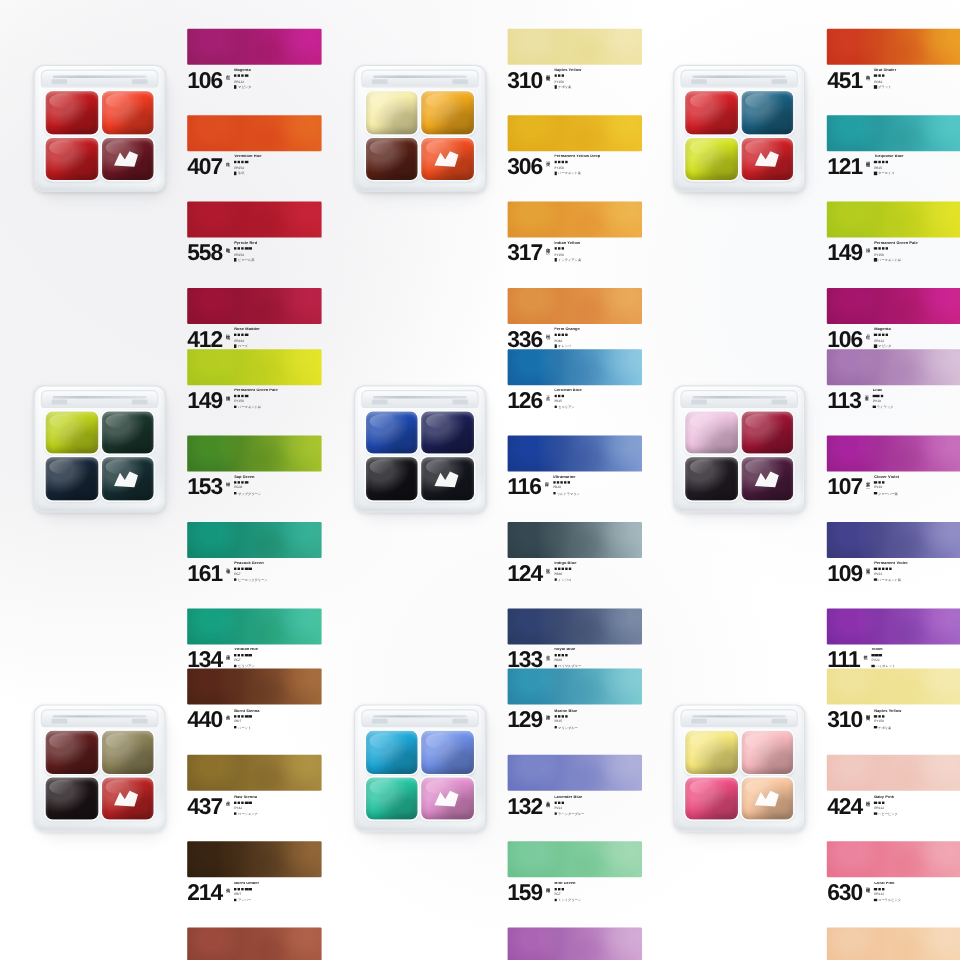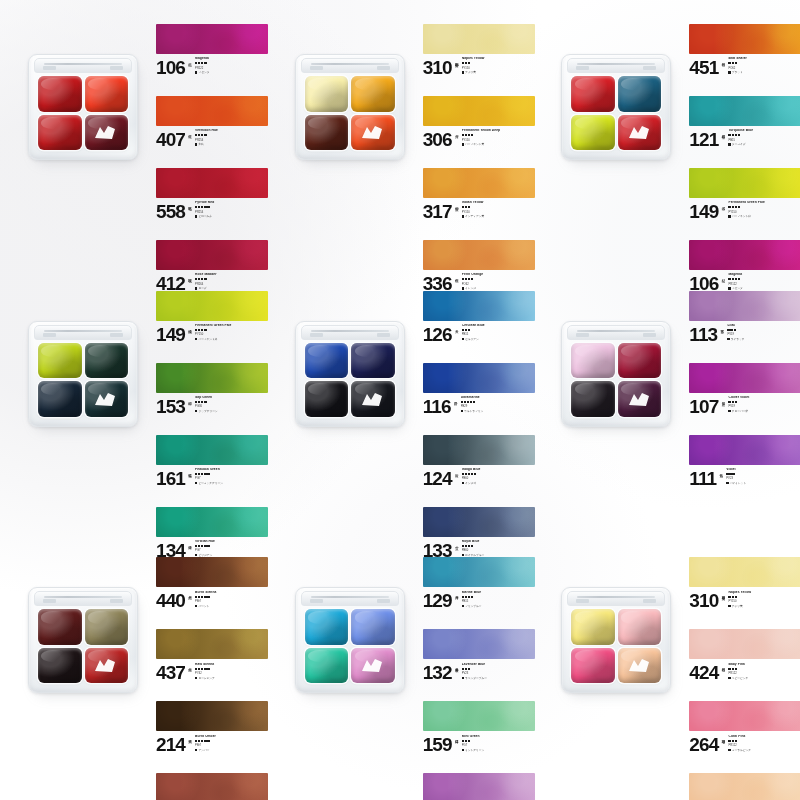--- a/index.html
+++ b/index.html
@@ -683,20 +683,35 @@
             <div class="sw-cjk">紫罗兰</div>
             <div class="sw-text">
               <span class="sw-name">Clover Violet</span>
               <span class="stars"><i></i><i></i><i></i></span>
               <span class="sw-code">PV19</span>
               <span class="sw-jp"><span class="sq"></span><span>クローバー紫</span></span>
             </div>
           </div>
         </div>
         <div class="sw-row">
+          <div class="sw-band" style="background: linear-gradient(90deg, rgb(59, 58, 124) 0%, rgb(59, 58, 124) 22%, rgb(138, 134, 196) 100%);">
+            <div class="grain"></div>
+          </div>
+          <div class="sw-meta">
+            <div class="sw-num">109</div>
+            <div class="sw-cjk">永固紫</div>
+            <div class="sw-text">
+              <span class="sw-name">Permanent Violet</span>
+              <span class="stars"><i></i><i></i><i></i><i></i><i></i></span>
+              <span class="sw-code">PV23</span>
+              <span class="sw-jp"><span class="sq"></span><span>パーマネント紫</span></span>
+            </div>
+          </div>
+        </div>
+        <div class="sw-row">
           <div class="sw-band" style="background: linear-gradient(90deg, rgb(123, 43, 160) 0%, rgb(123, 43, 160) 22%, rgb(164, 102, 198) 100%);">
             <div class="grain"></div>
           </div>
           <div class="sw-meta">
             <div class="sw-num">111</div>
             <div class="sw-cjk">紫色</div>
             <div class="sw-text">
               <span class="sw-name">Violet</span>
               <span class="stars"><i></i><i></i><i></i></span>
               <span class="sw-code">PV23</span>
@@ -904,21 +919,21 @@
               <span class="sw-code">PR122</span>
               <span class="sw-jp"><span class="sq"></span><span>ベビーピンク</span></span>
             </div>
           </div>
         </div>
         <div class="sw-row">
           <div class="sw-band" style="background: linear-gradient(90deg, rgb(232, 115, 142) 0%, rgb(232, 115, 142) 22%, rgb(240, 160, 173) 100%);">
             <div class="grain"></div>
           </div>
           <div class="sw-meta">
-            <div class="sw-num">264</div>
+            <div class="sw-num">630</div>
             <div class="sw-cjk">珊瑚红</div>
             <div class="sw-text">
               <span class="sw-name">Coral Pink</span>
               <span class="stars"><i></i><i></i><i></i></span>
               <span class="sw-code">PR122</span>
               <span class="sw-jp"><span class="sq"></span><span>コーラルピンク</span></span>
             </div>
           </div>
         </div>
         <div class="sw-row">

